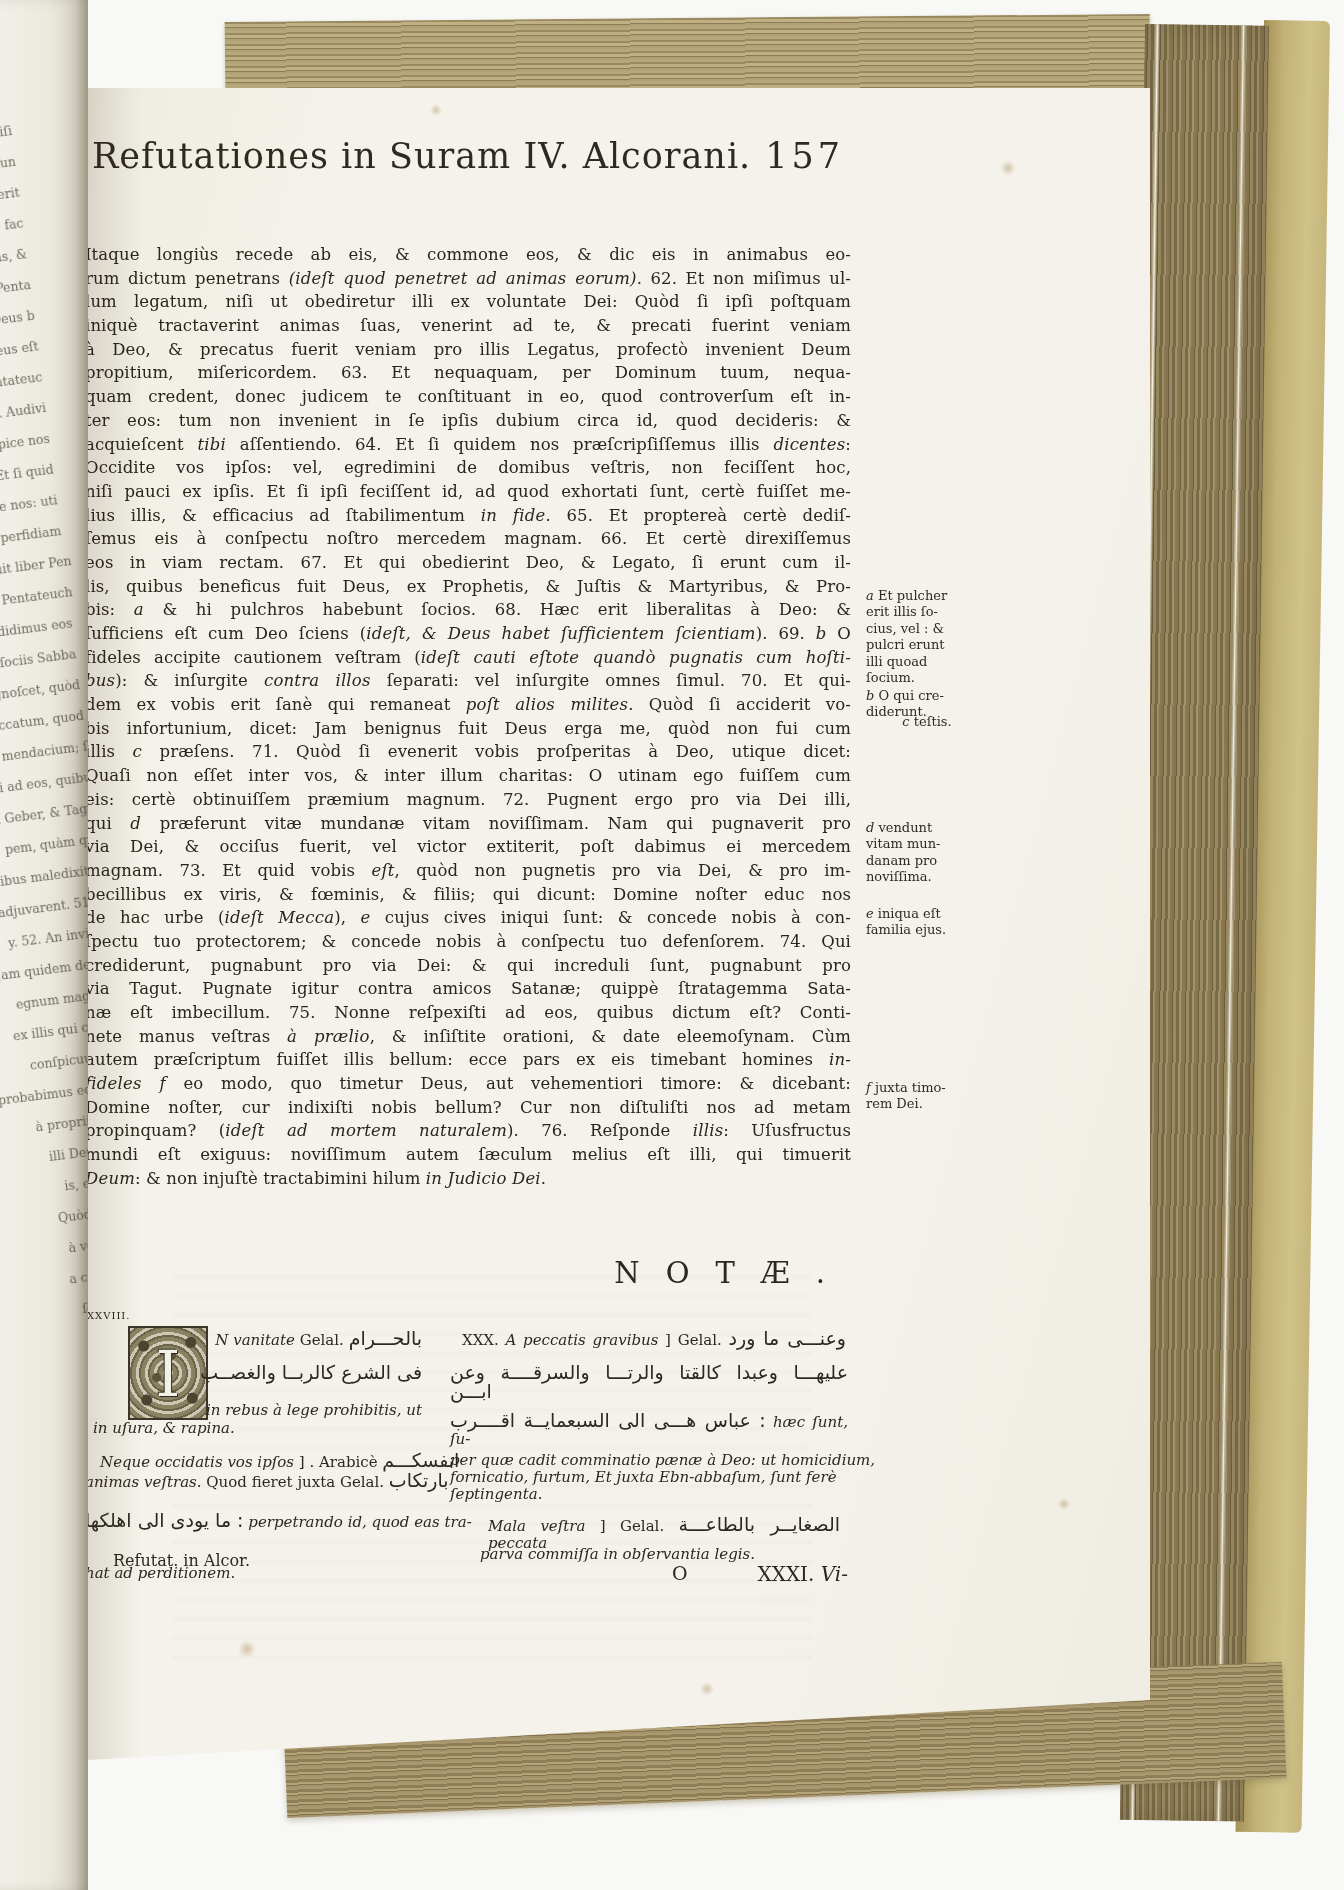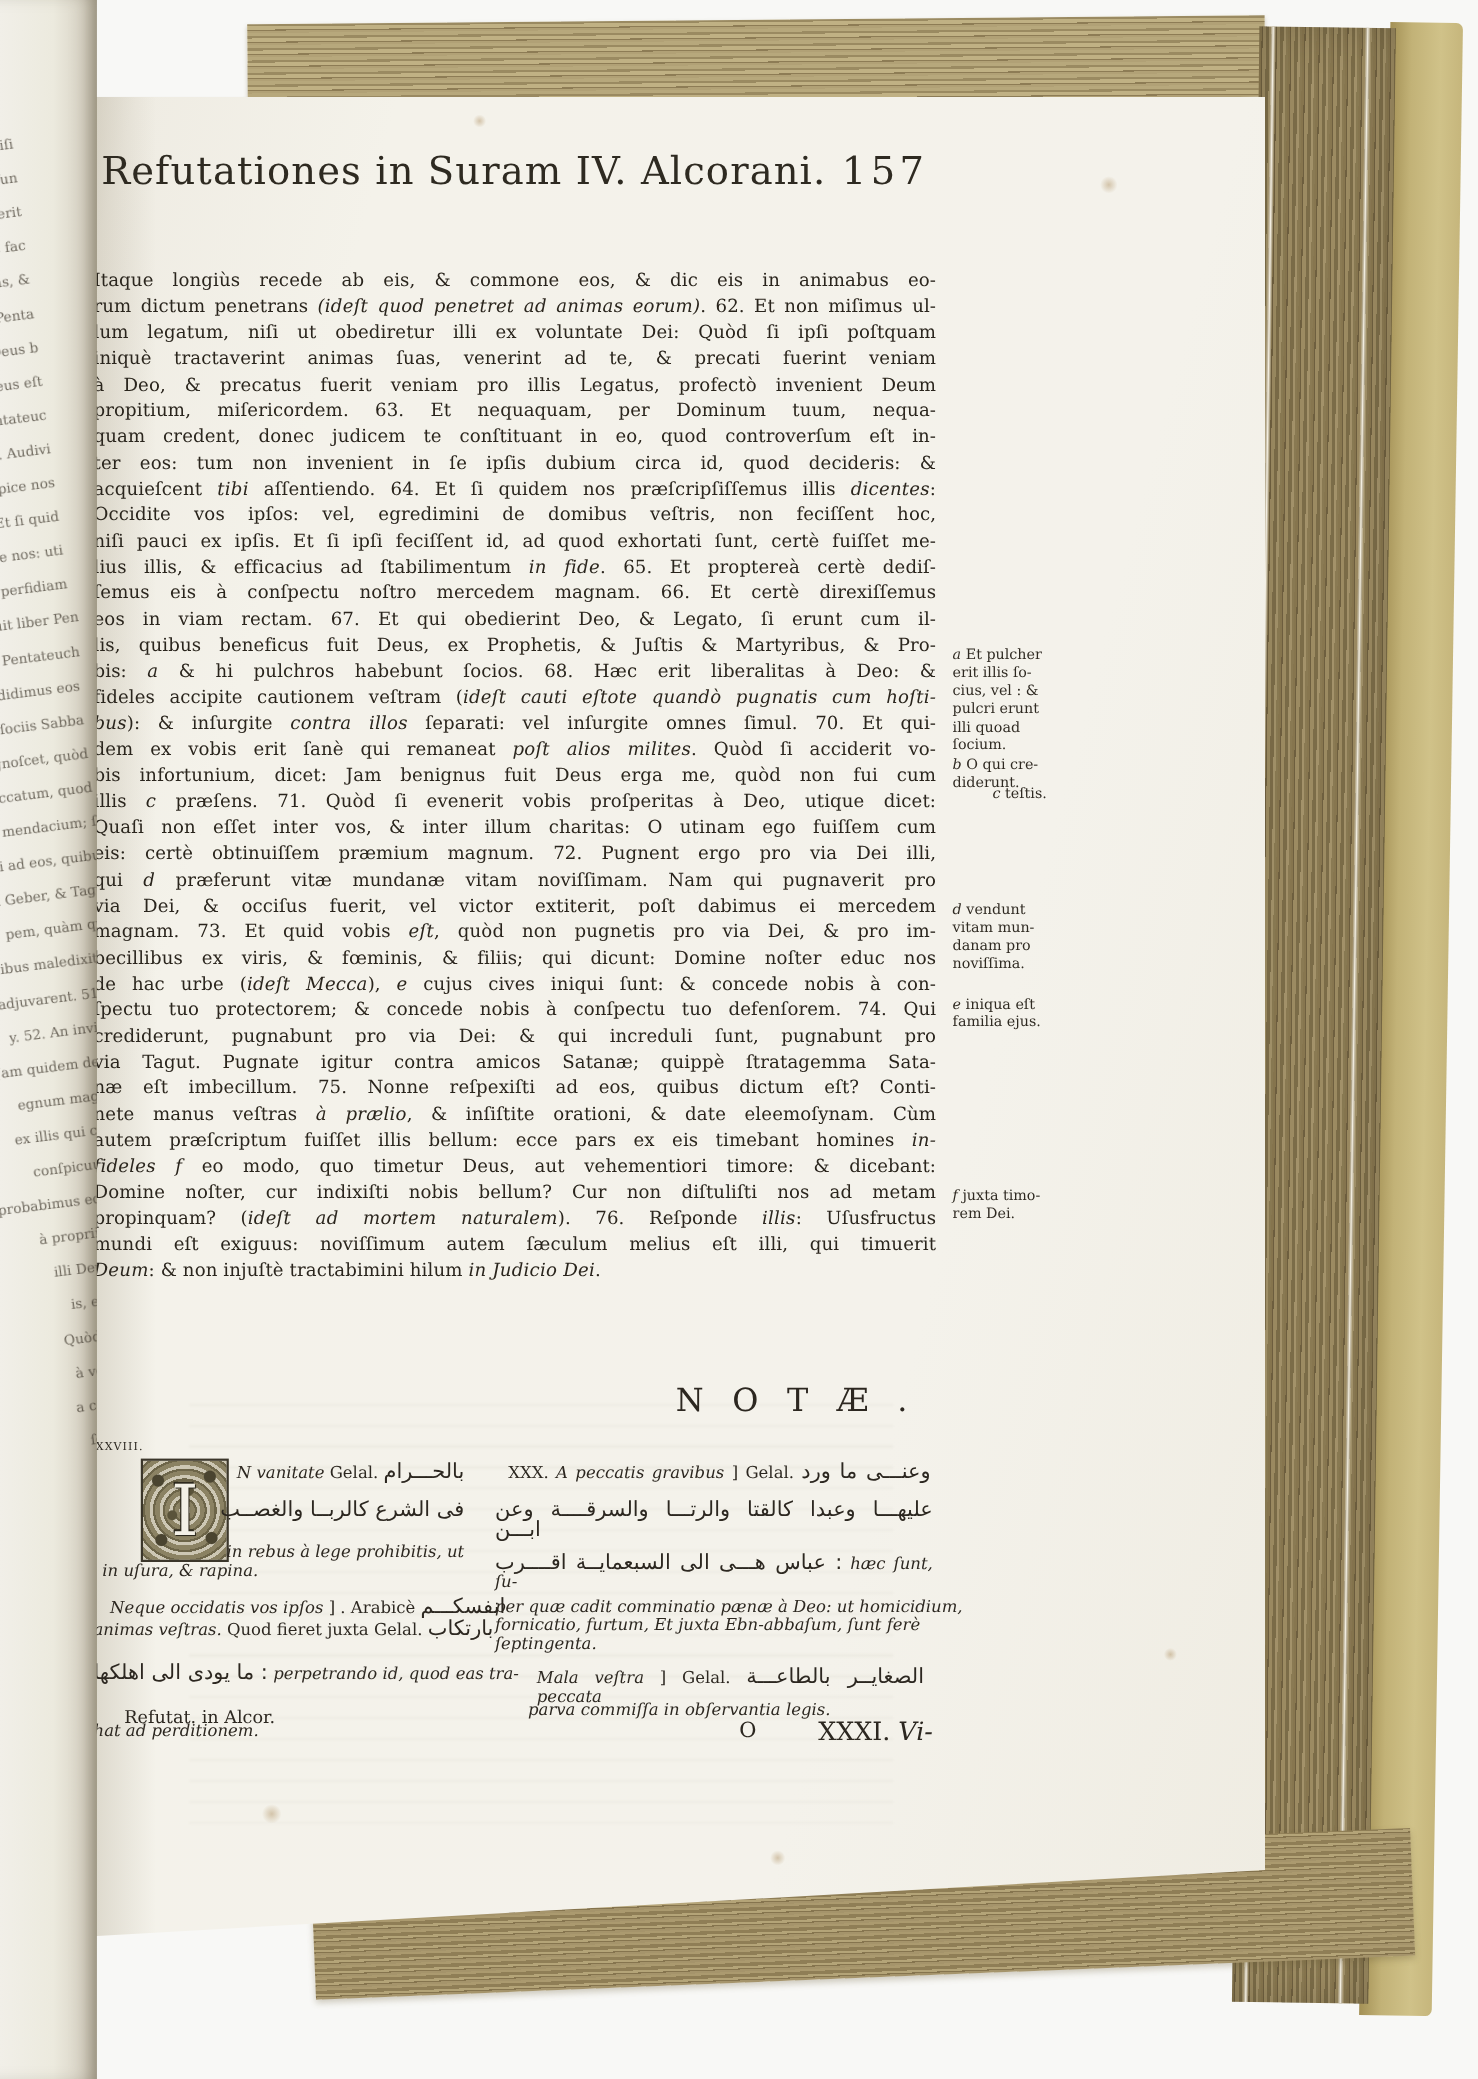--- a/index.html
+++ b/index.html
@@ -70,21 +70,21 @@
       radial-gradient(circle at 22% 80%,#4a4430 5px,rgba(0,0,0,0) 6px),
       radial-gradient(circle at 82% 78%,#4a4430 5px,rgba(0,0,0,0) 6px),
       radial-gradient(circle at 55% 30%,#5a533a 4px,rgba(0,0,0,0) 5px),
       radial-gradient(circle at 35% 55%,#5a533a 4px,rgba(0,0,0,0) 5px),
       repeating-radial-gradient(circle at 50% 50%,#6d6549 0 2px,#cdc7b4 2px 5px,#8b8263 5px 9px);}
   .initial-box .letter{position:absolute;left:0;right:0;top:6px;text-align:center;
     font-size:64px;line-height:80px;color:#f3f0e6;
     text-shadow:0 0 2px #2e2a1e,1px 1px 0 #2e2a1e,-1px -1px 0 #2e2a1e;}
 
   .gathering{position:absolute;left:222px;top:256px;font-size:19px;}
-  .catchword{position:absolute;right:0;top:256px;font-size:23px;text-align:right;}
+  .catchword{position:absolute;right:0;top:256px;font-size:20px;text-align:right;}
 
   
   #left-strip{position:absolute;left:0;top:0;width:88px;height:1890px;z-index:3;overflow:hidden;
     background:linear-gradient(90deg,#f1efe8 0,#eceade 55%,#d9d4c6 86%,#c9c3b2 100%);
     box-shadow:inset -14px 0 18px -10px rgba(80,70,48,.5);}
   .frag-wrap{position:absolute;left:-70px;top:120px;width:160px;transform:rotate(-7deg);}
   .frag{width:160px;height:31px;line-height:31px;text-align:right;padding-right:2px;
     font-size:12.5px;color:rgba(62,56,45,.72);white-space:nowrap;filter:blur(.35px);}
 
   
@@ -121,20 +121,21 @@
         <div class="body-line">quam credent, donec judicem te conſtituant in eo, quod controverſum eſt in-</div>
         <div class="body-line">ter eos: tum non invenient in ſe ipſis dubium circa id, quod decideris: &amp;</div>
         <div class="body-line">acquieſcent <i>tibi</i> aſſentiendo. 64. Et ſi quidem nos præſcripſiſſemus illis <i>dicentes</i>:</div>
         <div class="body-line">Occidite vos ipſos: vel, egredimini de domibus veſtris, non feciſſent hoc,</div>
         <div class="body-line">niſi pauci ex ipſis. Et ſi ipſi feciſſent id, ad quod exhortati ſunt, certè fuiſſet me-</div>
         <div class="body-line">lius illis, &amp; efficacius ad ſtabilimentum <i>in fide</i>. 65. Et proptereà certè dediſ-</div>
         <div class="body-line">ſemus eis à conſpectu noſtro mercedem magnam. 66. Et certè direxiſſemus</div>
         <div class="body-line">eos in viam rectam. 67. Et qui obedierint Deo, &amp; Legato, ſi erunt cum il-</div>
         <div class="body-line">lis, quibus beneficus fuit Deus, ex Prophetis, &amp; Juſtis &amp; Martyribus, &amp; Pro-</div>
         <div class="body-line">bis: <i>a</i> &amp; hi pulchros habebunt ſocios. 68. Hæc erit liberalitas à Deo: &amp;</div>
+        <div class="body-line">ſufficiens eſt cum Deo ſciens (<i>ideſt, &amp; Deus habet ſufficientem ſcientiam</i>). 69. <i>b</i> O</div>
         <div class="body-line">fideles accipite cautionem veſtram (<i>ideſt cauti eſtote quandò pugnatis cum hoſti-</i></div>
         <div class="body-line"><i>bus</i>): &amp; inſurgite <i>contra illos</i> ſeparati: vel inſurgite omnes ſimul. 70. Et qui-</div>
         <div class="body-line">dem ex vobis erit ſanè qui remaneat <i>poſt alios milites</i>. Quòd ſi acciderit vo-</div>
         <div class="body-line">bis infortunium, dicet: Jam benignus fuit Deus erga me, quòd non fui cum</div>
         <div class="body-line">illis <i>c</i> præſens. 71. Quòd ſi evenerit vobis proſperitas à Deo, utique dicet:</div>
         <div class="body-line">Quaſi non eſſet inter vos, &amp; inter illum charitas: O utinam ego fuiſſem cum</div>
         <div class="body-line">eis: certè obtinuiſſem præmium magnum. 72. Pugnent ergo pro via Dei illi,</div>
         <div class="body-line">qui <i>d</i> præferunt vitæ mundanæ vitam noviſſimam. Nam qui pugnaverit pro</div>
         <div class="body-line">via Dei, &amp; occiſus fuerit, vel victor extiterit, poſt dabimus ei mercedem</div>
         <div class="body-line">magnam. 73. Et quid vobis <i>eſt</i>, quòd non pugnetis pro via Dei, &amp; pro im-</div>

